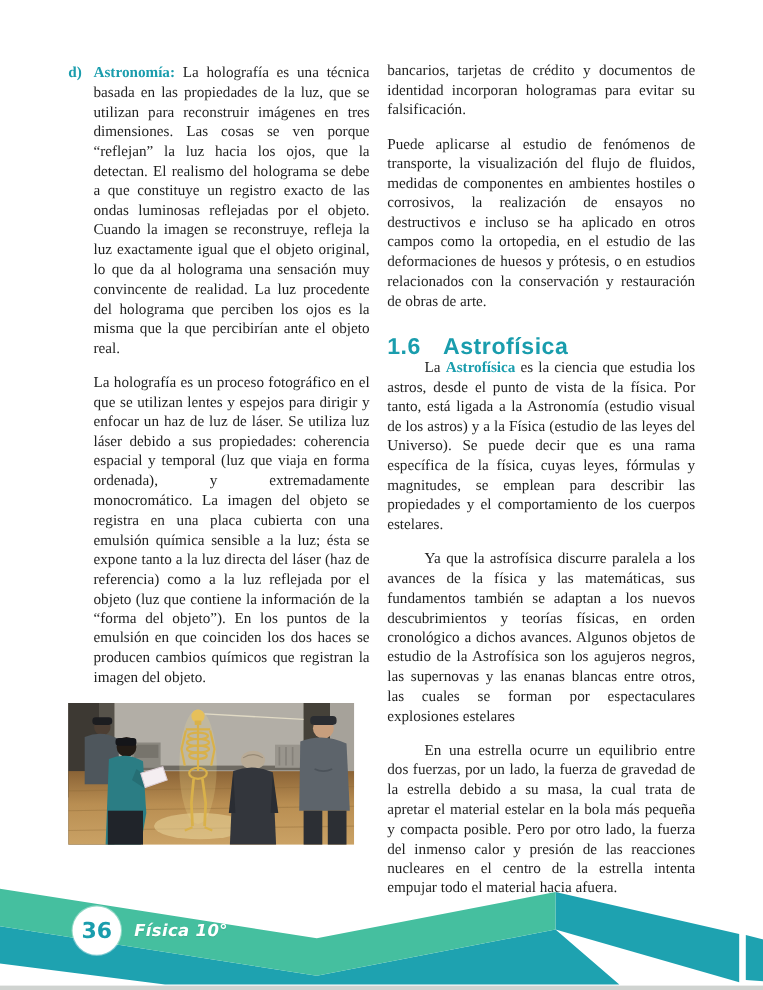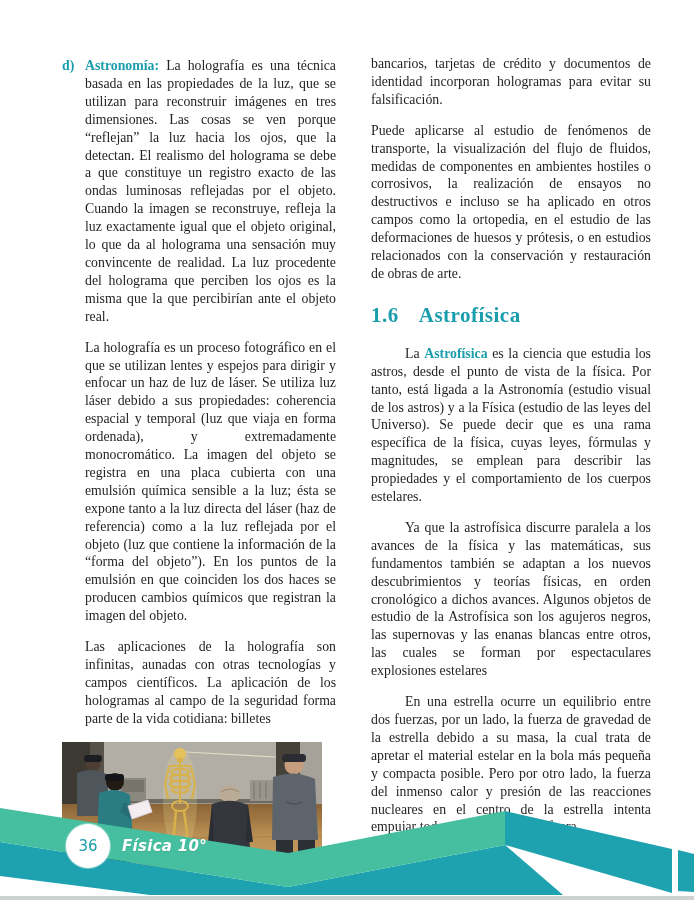--- a/index.html
+++ b/index.html
@@ -3,63 +3,60 @@
 <meta charset="utf-8">
 <style>
   html,body{margin:0;padding:0;background:#e8e8e8;}
   #page{
     position:relative;width:694px;height:900px;background:#ffffff;
     overflow:hidden;font-family:"Liberation Serif", serif;color:#1f1f1f;
     margin:0 auto;
   }
   .col{position:absolute;font-size:13.8px;line-height:17.9px;text-align:justify;}
   #col-left{left:62px;top:57px;width:274px;}
-  #col-right{left:371px;top:55px;width:280px;}
+  #col-right{left:352px;top:55px;width:280px;}
   .para{margin:0 0 13px 0;}
   .hang{position:relative;padding-left:23px;}
   .hang .marker{position:absolute;left:0;top:0;}
   .teal{color:#1a9dad;font-weight:bold;}
   .ind{text-indent:34px;}
   .section-heading{
     display:flex;gap:20px;align-items:baseline;
-    font-family:Liberation Serif, serif;font-weight:bold;
+    font-family:Liberation Sans, sans-serif;font-weight:bold;
     color:#1a9dad;font-size:21px;letter-spacing:0.5px;
-    margin:24px 0 20px 0;
+    margin:24px 0 0 0;
   }
   #photo-wrap{margin-top:14px;width:260px;height:129px;}
   
   #footer{position:absolute;left:0;top:795px;width:694px;height:105px;}
   #footer svg{display:block;}
   #page-badge{
     position:absolute;left:66px;top:824px;width:44px;height:44px;border-radius:50%;
     background:#ffffff;display:flex;align-items:center;justify-content:center;
-    font-family:"DejaVu Sans", sans-serif;font-weight:normal;font-size:15px;color:#1a9dad;
+    font-family:"DejaVu Sans", sans-serif;font-weight:bold;font-size:20px;color:#1a9dad;
     box-shadow:0 0 0 1px rgba(255,255,255,0.4);
   }
   #footer-label{
     position:absolute;left:122px;top:837px;
     font-family:"DejaVu Sans", sans-serif;font-weight:bold;font-size:15px;
     color:#ffffff;letter-spacing:0.3px;text-shadow:0 1px 1px rgba(0,0,0,0.08);font-style:italic;
   }
 </style>
 </head>
 <body>
 
 <div id="page">
 
   <div id="col-left" class="col">
     <div class="para hang">
       <span class="marker teal">d)</span><span class="teal">Astronomía:</span>
       <span>La holografía es una técnica basada en las propiedades de la luz, que se utilizan para reconstruir imágenes en tres dimensiones. Las cosas se ven porque “reflejan” la luz hacia los ojos, que la detectan. El realismo del holograma se debe a que constituye un registro exacto de las ondas luminosas reflejadas por el objeto. Cuando la imagen se reconstruye, refleja la luz exactamente igual que el objeto original, lo que da al holograma una sensación muy convincente de realidad. La luz procedente del holograma que perciben los ojos es la misma que la que percibirían ante el objeto real.</span>
     </div>
     <div class="para hang">
       <span>La holografía es un proceso fotográfico en el que se utilizan lentes y espejos para dirigir y enfocar un haz de luz de láser. Se utiliza luz láser debido a sus propiedades: coherencia espacial y temporal (luz que viaja en forma ordenada), y extremadamente monocromático. La imagen del objeto se registra en una placa cubierta con una emulsión química sensible a la luz; ésta se expone tanto a la luz directa del láser (haz de referencia) como a la luz reflejada por el objeto (luz que contiene la información de la “forma del objeto”). En los puntos de la emulsión en que coinciden los dos haces se producen cambios químicos que registran la imagen del objeto.</span>
-    </div>
-    <div class="para hang">
-      <span>Las aplicaciones de la holografía son infinitas, aunadas con otras tecnologías y campos científicos. La aplicación de los hologramas al campo de la seguridad forma parte de la vida cotidiana: billetes</span>
     </div>
 
     <div id="photo-wrap">
       <svg width="260" height="129" viewBox="0 0 260 129">
         <defs>
           <linearGradient id="floorG" x1="0" y1="0" x2="0" y2="1">
             <stop offset="0" stop-color="#8a6336"></stop>
             <stop offset="0.45" stop-color="#b98e52"></stop>
             <stop offset="1" stop-color="#caa265"></stop>
           </linearGradient>

